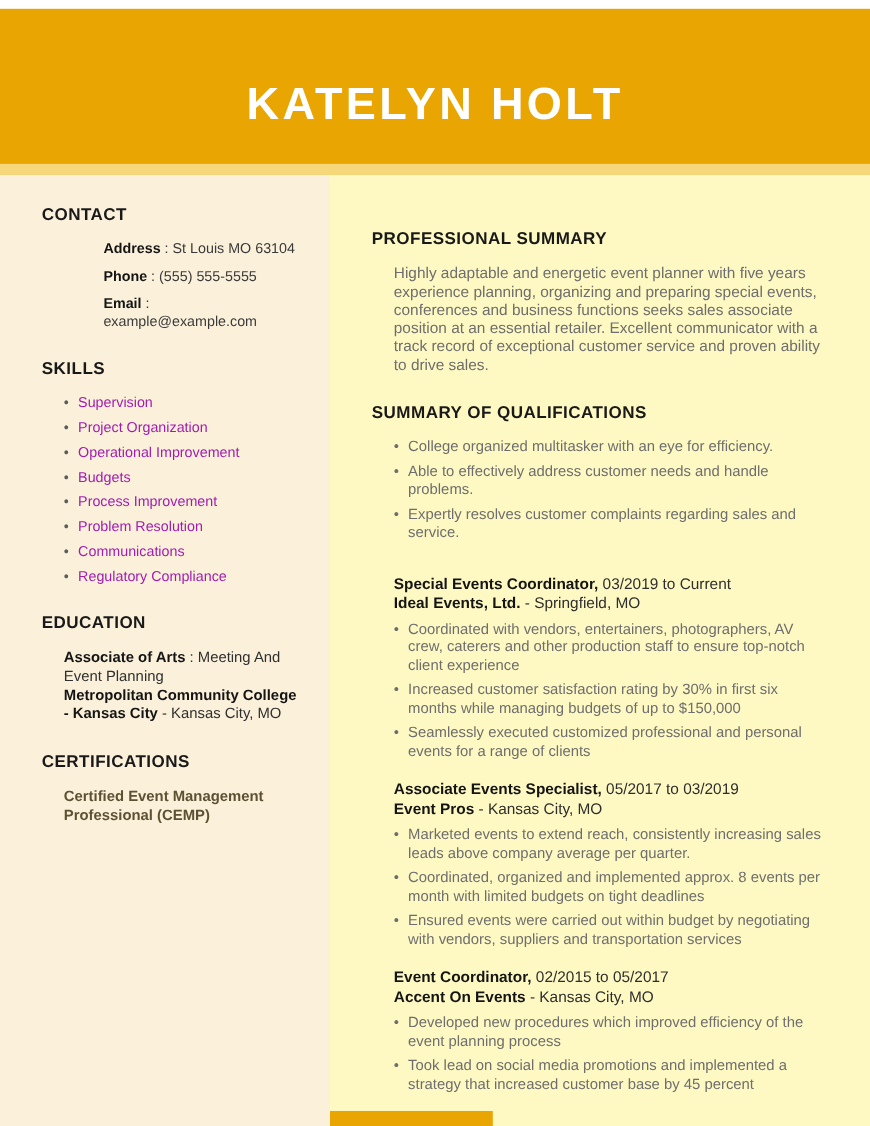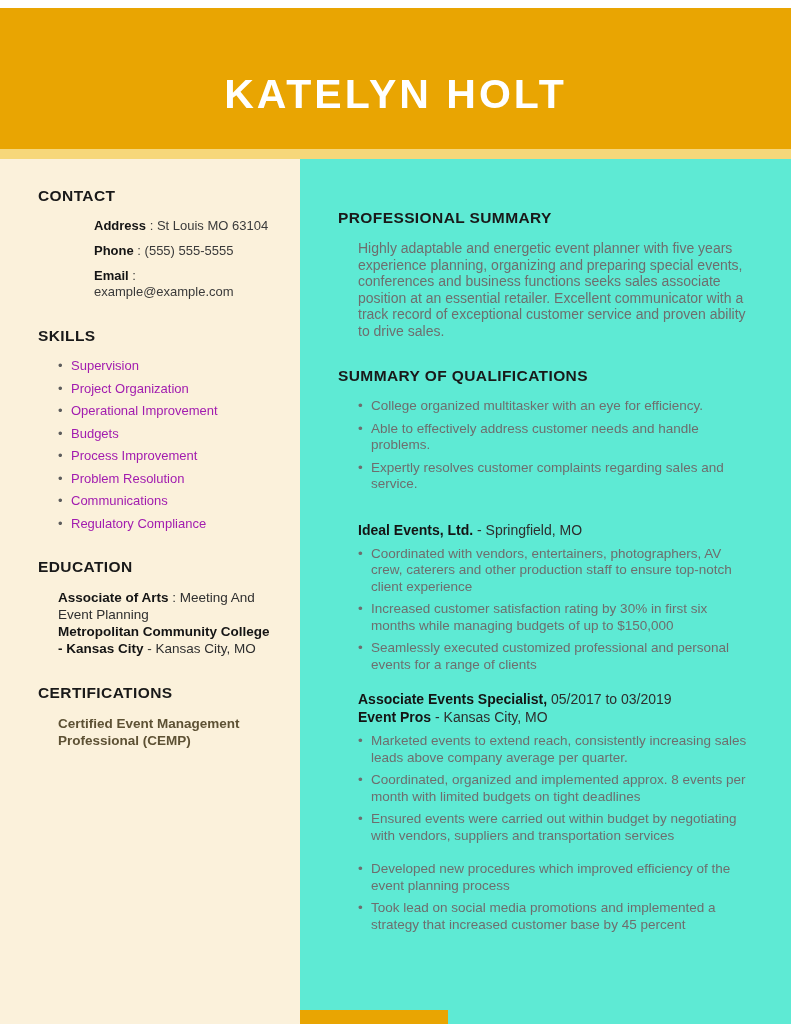--- a/index.html
+++ b/index.html
@@ -25,21 +25,21 @@
     position:absolute; top:149px; left:0; width:100%; height:10px;
     background:var(--stripe_yellow,#F6D77A);
   }
 
   
   .content { position:absolute; top:159px; left:0; right:0; bottom:0; display:flex; }
   .sidebar {
     width:300px; background:var(--sidebar_cream,#FBF1DB);
     padding:28px 26px 20px 38px; flex:none;
   }
-  .main { flex:1; background:#5eead4; padding:50px 36px 20px 38px; }
+  .main { flex:1; background:#fef9c3; padding:50px 36px 20px 38px; }
 
   
   .side-title, .m-title {
     font-size:15.5px; font-weight:700; color:#191919; letter-spacing:.4px;
     margin-bottom:13px;
   }
   .side-section { margin-bottom:27px; }
   .side-body { margin-left:20px; }
 
   
@@ -149,20 +149,21 @@
           <li>College organized multitasker with an eye for efficiency.</li>
           <li>Able to effectively address customer needs and handle problems.</li>
           <li>Expertly resolves customer complaints regarding sales and service.</li>
         </ul>
       </section>
 
       <section class="m-section">
 
         <div class="job">
           <div class="job-head">
+            <div class="job-line"><span class="b">Special Events Coordinator,</span> <span>03/2019 to Current</span></div>
             <div class="job-line"><span class="b">Ideal Events, Ltd.</span> <span>- Springfield, MO</span></div>
           </div>
           <ul class="bullets">
             <li>Coordinated with vendors, entertainers, photographers, AV crew, caterers and other production staff to ensure top-notch client experience</li>
             <li>Increased customer satisfaction rating by 30% in first six months while managing budgets of up to $150,000</li>
             <li>Seamlessly executed customized professional and personal events for a range of clients</li>
           </ul>
         </div>
 
         <div class="job">
@@ -171,20 +172,24 @@
             <div class="job-line"><span class="b">Event Pros</span> <span>- Kansas City, MO</span></div>
           </div>
           <ul class="bullets">
             <li>Marketed events to extend reach, consistently increasing sales leads above company average per quarter.</li>
             <li>Coordinated, organized and implemented approx. 8 events per month with limited budgets on tight deadlines</li>
             <li>Ensured events were carried out within budget by negotiating with vendors, suppliers and transportation services</li>
           </ul>
         </div>
 
         <div class="job">
+          <div class="job-head">
+            <div class="job-line"><span class="b">Event Coordinator,</span> <span>02/2015 to 05/2017</span></div>
+            <div class="job-line"><span class="b">Accent On Events</span> <span>- Kansas City, MO</span></div>
+          </div>
           <ul class="bullets">
             <li>Developed new procedures which improved efficiency of the event planning process</li>
             <li>Took lead on social media promotions and implemented a strategy that increased customer base by 45 percent</li>
 
           </ul>
         </div>
 
       </section>
 
     </main>

